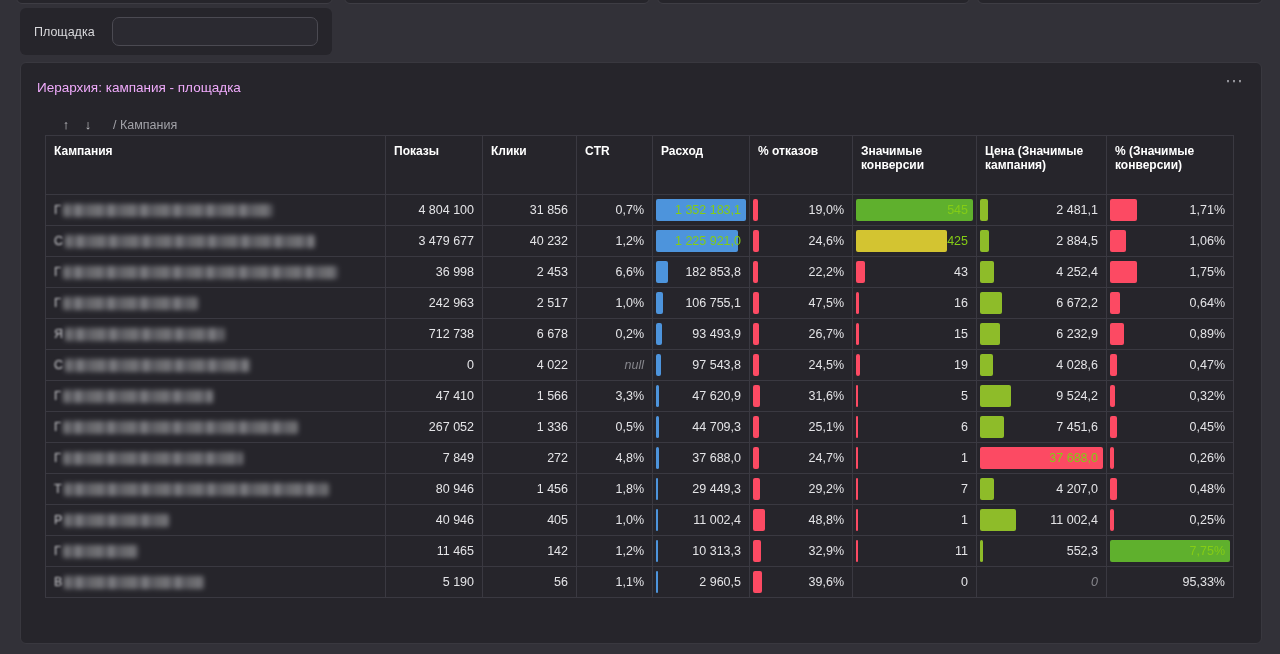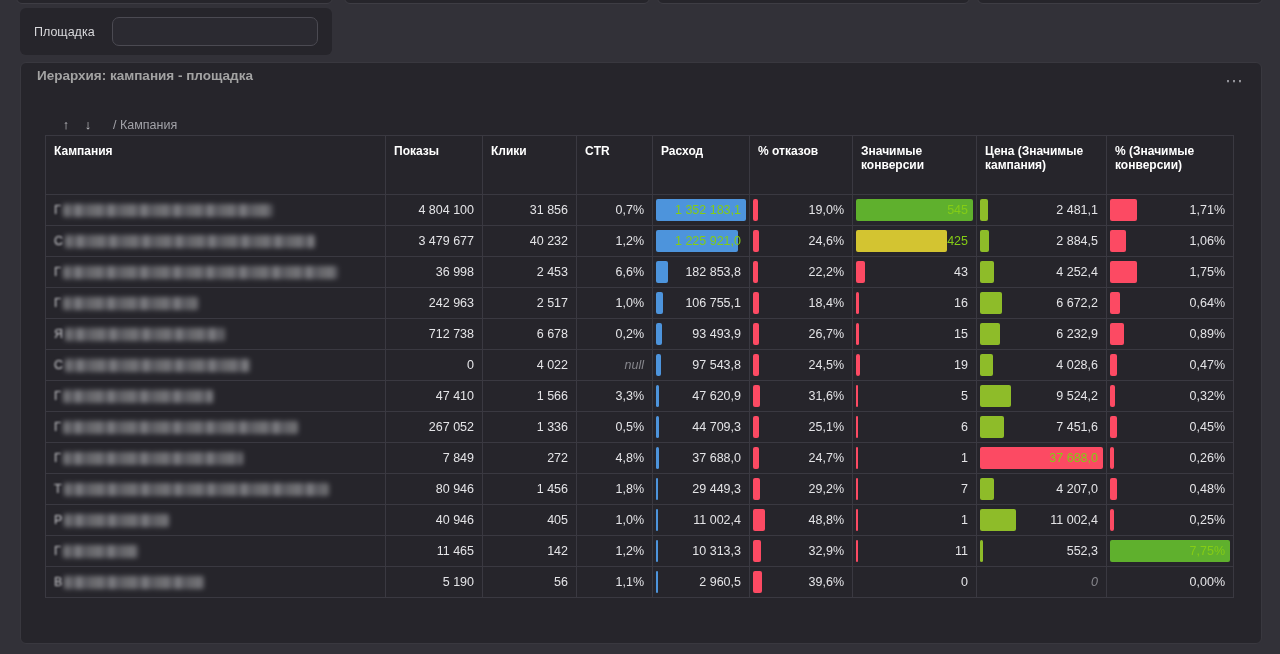--- a/index.html
+++ b/index.html
@@ -24,22 +24,22 @@
     margin-left:auto; width:206px; height:29px;
     background:#2b2a31; border:1px solid #4b4a52; border-radius:7px;
     color:#e4e4e7; font-size:12.5px; padding:0 10px; outline:none;
     font-family:inherit;
   }
   .main-panel{
     position:absolute; left:20px; top:62px; width:1242px; height:582px;
     background:#26252b; border:1px solid #39383f; border-radius:6px;
   }
   .panel-title{
-    position:absolute; left:16px; top:5px;
-    font-size:13.5px; font-weight:700; color:#a3a3a3;
+    position:absolute; left:16px; top:17px;
+    font-size:13.5px; font-weight:400; color:#f0abfc;
   }
   .menu-btn{
     position:absolute; right:16px; top:8px;
     color:#9a9aa0; font-size:18px; letter-spacing:2px;
     cursor:pointer; line-height:20px;
   }
   .toolbar{
     position:absolute; left:34px; top:54px;
     display:flex; align-items:center; font-size:12.5px;
   }
@@ -263,21 +263,21 @@
             <td class="plain"><span>1,0%</span></td>
             <td class="barcell">
               <div class="bar-wrap">
                 <div class="bar" style="width: 7.9%; background: rgb(77, 148, 220);"></div>
                 <span class="val">106 755,1</span>
               </div>
             </td>
             <td class="barcell">
               <div class="bar-wrap">
                 <div class="bar" style="width: 6.3%; background: rgb(252, 74, 99);"></div>
-                <span class="val">18,4%</span>
+                <span class="val">47,5%</span>
               </div>
             </td>
             <td class="barcell">
               <div class="bar-wrap">
                 <div class="bar" style="width: 2.9%; background: rgb(252, 74, 99);"></div>
                 <span class="val">16</span>
               </div>
             </td>
             <td class="barcell">
               <div class="bar-wrap">
@@ -647,20 +647,20 @@
                 <span class="val">0</span>
               </div>
             </td>
             <td class="barcell">
               <div class="bar-wrap">
                 <span class="val muted">0</span>
               </div>
             </td>
             <td class="barcell">
               <div class="bar-wrap">
-                <span class="val">0,00%</span>
+                <span class="val">95,33%</span>
               </div>
             </td>
           </tr>
         </tbody>
     </table>
   </div>
 </div>
 
 </body></html>

